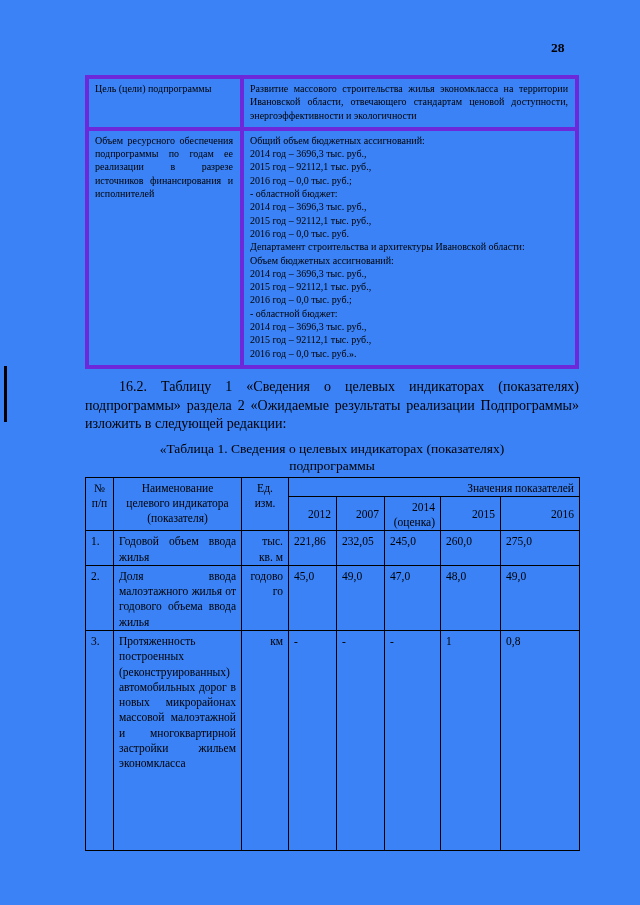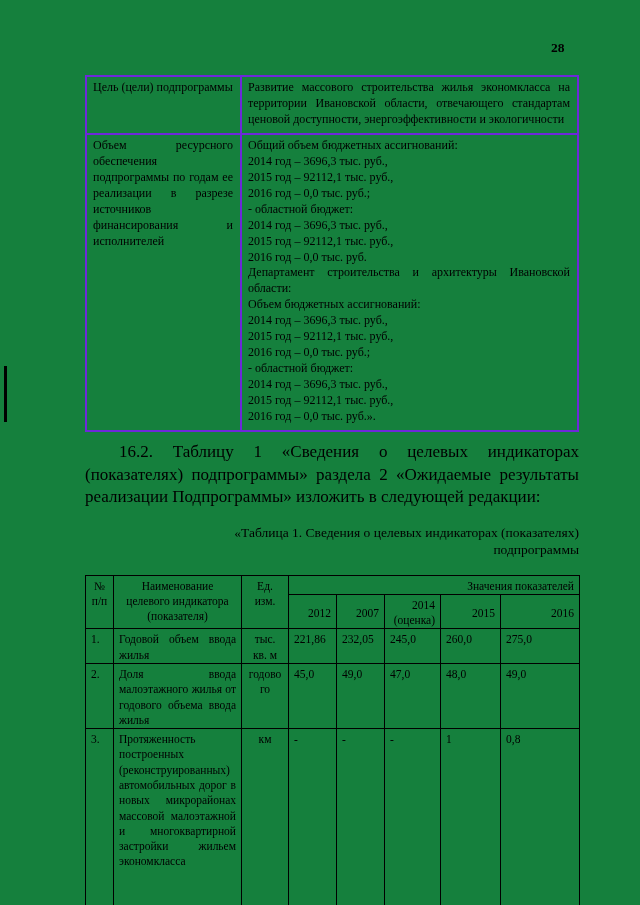--- a/index.html
+++ b/index.html
@@ -10,21 +10,21 @@
   body {
     width: 640px;
     height: 905px;
     font-family: "Liberation Serif", "DejaVu Serif", serif;
     color: #000;
   }
   .page {
     position: relative;
     width: 640px;
     height: 905px;
-    background: #15803d;
+    background: #3b82f6;
     overflow: hidden;
   }
   .page-number {
     position: absolute;
     top: 40px;
     left: 551px;
     font-size: 13.5px;
     font-weight: bold;
   }
   .scan-mark {
@@ -43,42 +43,42 @@
   }
   
   table.t1 {
     width: 494px;
     border-collapse: collapse;
     table-layout: fixed;
     border: 1px solid #000;
   }
   table.t1 col.c-label { width: 155px; }
   table.t1 td {
-    border: 2px solid #6d28d9;
+    border: 4px solid #6d28d9;
     vertical-align: top;
     padding: 3px 7px 5px 6px;
-    font-size: 12px;
+    font-size: 10px;
     line-height: 1.33;
   }
   .t1-label { text-align: justify; }
   .t1-value { text-align: justify; }
   .pre { white-space: pre-line; margin-top: 20px; }
   
   .para {
-    margin: 9px 0 16px 0;
-    font-size: 17px;
+    margin: 9px 0 7px 0;
+    font-size: 14px;
     line-height: 1.33;
     text-align: justify;
     text-indent: 34px;
   }
   .caption {
-    margin: 4px 0 16px 0;
+    margin: 4px 0 2px 0;
     font-size: 13.5px;
     line-height: 1.25;
-    text-align: right;
+    text-align: center;
     white-space: pre-line;
   }
   
   table.t2 {
     width: 494px;
     border-collapse: collapse;
     table-layout: fixed;
     border: 1px solid #000;
   }
   table.t2 col.c-num   { width: 28px; }
@@ -98,21 +98,21 @@
     overflow-wrap: break-word;
   }
   table.t2 th {
     vertical-align: top;
     text-align: center;
   }
   table.t2 th.mid { vertical-align: middle; text-align: right; }
   table.t2 td { vertical-align: top; }
   td.cell-num  { text-align: left; padding-left: 4px; }
   td.cell-name { text-align: justify; margin-left: 15px; }
-  td.cell-unit { text-align: center; }
+  td.cell-unit { text-align: right; }
   td.cell-val  { text-align: left; margin-left: 6px; }
   tr.row-last td { height: 216px; }
 </style>
 </head>
 <body>
 
 <div class="page">
 
   <div class="page-number">28</div>
   <div class="scan-mark"></div>

